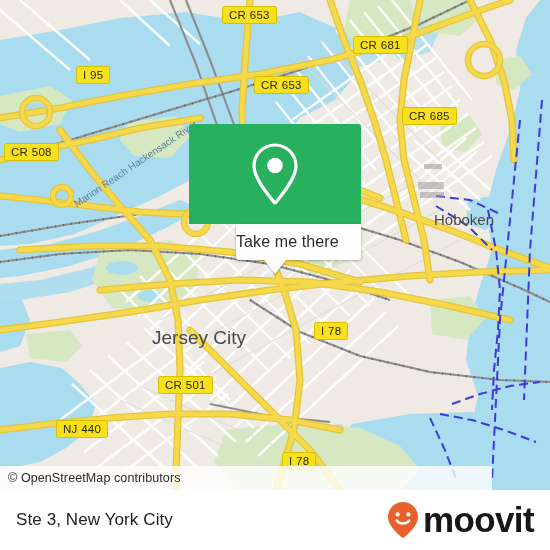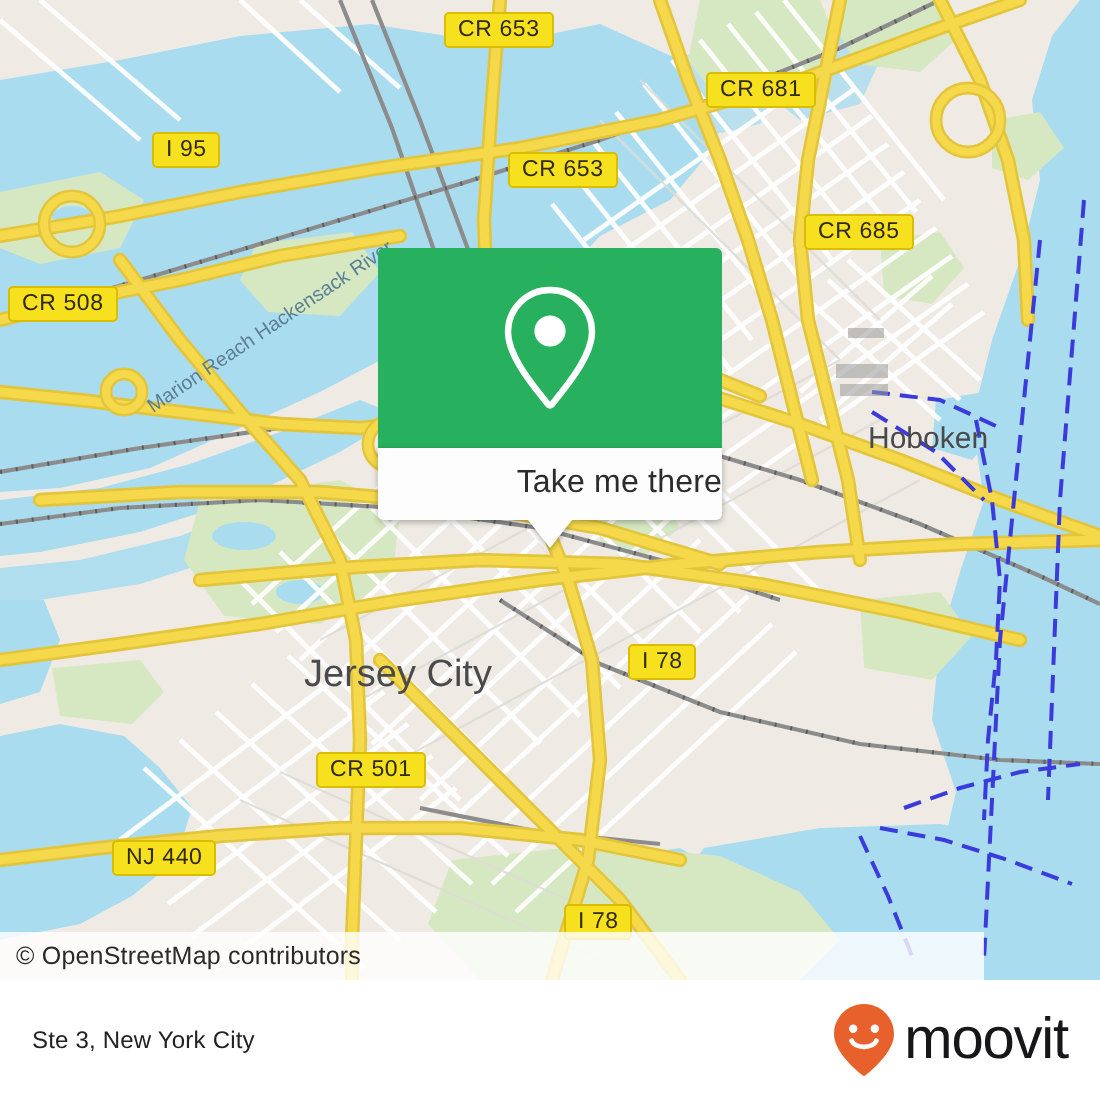--- a/index.html
+++ b/index.html
@@ -14,31 +14,31 @@
   
   #attrib{position:absolute;left:0;top:466px;width:492px;height:24px;
           background:rgba(255,255,255,0.80);
           display:flex;align-items:center;}
   #attrib span{font-size:12.5px;color:#2a2a2a;padding-left:8px;letter-spacing:.1px;}
 
   
   #footer{position:absolute;left:0;top:490px;width:550px;height:60px;
           background:#ffffff;display:flex;align-items:center;
           justify-content:space-between;padding:0 16px;box-sizing:border-box;}
-  #footer-addr{font-size:12px;color:#222;letter-spacing:.1px;}
+  #footer-addr{font-size:17px;color:#222;letter-spacing:.1px;}
   #brand{display:flex;align-items:center;gap:3px;}
-  #brand-word{font-size:29px;color:#17171a;letter-spacing:-0.6px;font-weight:400;}
+  #brand-word{font-size:35px;color:#17171a;letter-spacing:-0.6px;font-weight:700;}
 
   
   #popup{position:absolute;left:189px;top:124px;width:172px;}
   #popup-head{height:100px;background:#27B15E;border-radius:3px 3px 0 0;
               display:flex;align-items:center;justify-content:center;}
   #popup-btn{height:36px;background:#FDFDFD;border-radius:0 0 3px 3px;
-             display:flex;align-items:center;justify-content:flex-end;
-             box-shadow:0 1px 3px rgba(0,0,0,.30);}
+             display:flex;align-items:center;justify-content:flex-start;
+             box-shadow:0 1px 3px rgba(0,0,0,.30);margin-left:47px;}
   #popup-btn span{font-size:16px;color:#2c2c2c;letter-spacing:.1px;}
   #popup-tail{position:absolute;left:50%;top:136px;margin-left:-11px;width:0;height:0;
               border-left:11px solid transparent;border-right:11px solid transparent;
               border-top:14px solid #FDFDFD;
               filter:drop-shadow(0 2px 1px rgba(0,0,0,.22));}
 
   
   .shield{position:absolute;background:#F7E11E;border:1.6px solid #D8BD00;
           border-radius:2.5px;color:#2e2a10;font-size:11.5px;
           padding:1.5px 6px 2px 6px;white-space:nowrap;letter-spacing:.3px;

